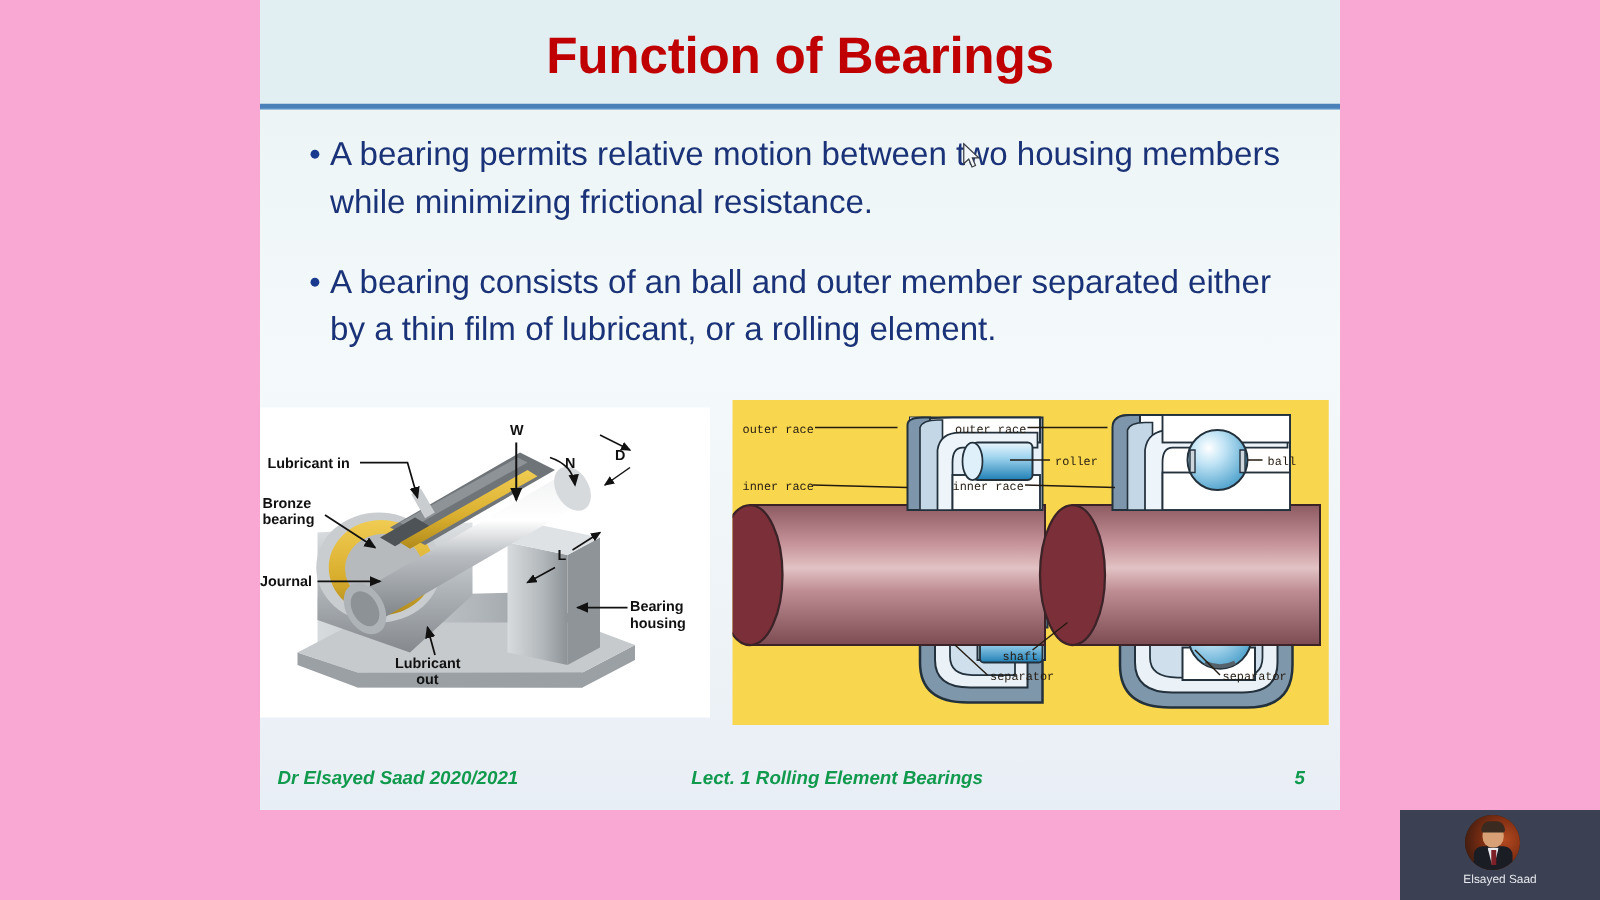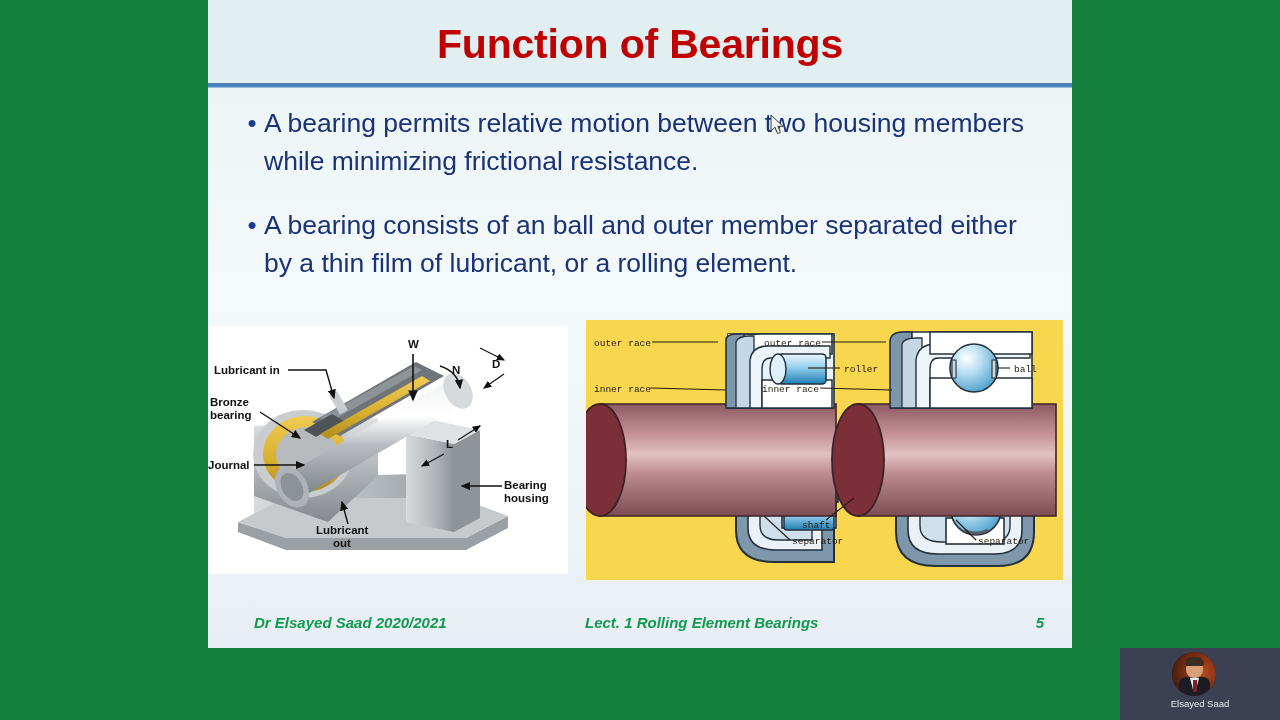--- a/index.html
+++ b/index.html
@@ -5,21 +5,21 @@
   html, body {
     margin: 0; padding: 0;
     background: #000;
     width: 1280px; height: 720px;
     overflow: hidden;
     font-family: "Liberation Sans", sans-serif;
   }
   #stage {
     position: relative;
     width: 1280px; height: 720px;
-    background: #15803d;
+    background: #f9a8d4;
   }
 
   
   #slide {
     position: absolute;
     left: 208px; top: 0px;
     width: 864px; height: 648px;
     background: linear-gradient(180deg,#e6f0f3 0%,#eef5f6 18%,#f4fafb 45%,#eef3f7 78%,#e8eef5 100%);
     overflow: hidden;
   }
@@ -101,21 +101,20 @@
   }
   .foot-text {
     position: absolute;
     color: #119a4e;
     font-size: 15px;
     font-weight: bold;
     font-style: italic;
     font-family: "Liberation Sans", sans-serif;
     top: 18px;
     white-space: nowrap;
-    margin-left: 32px;
   }
   #foot-author { left: 14px; }
   #foot-center { left: 345px; }
   #foot-page   { right: 28px; }
 
   
   #webcam {
     position: absolute;
     left: 1120px; top: 648px;
     width: 160px; height: 72px;

